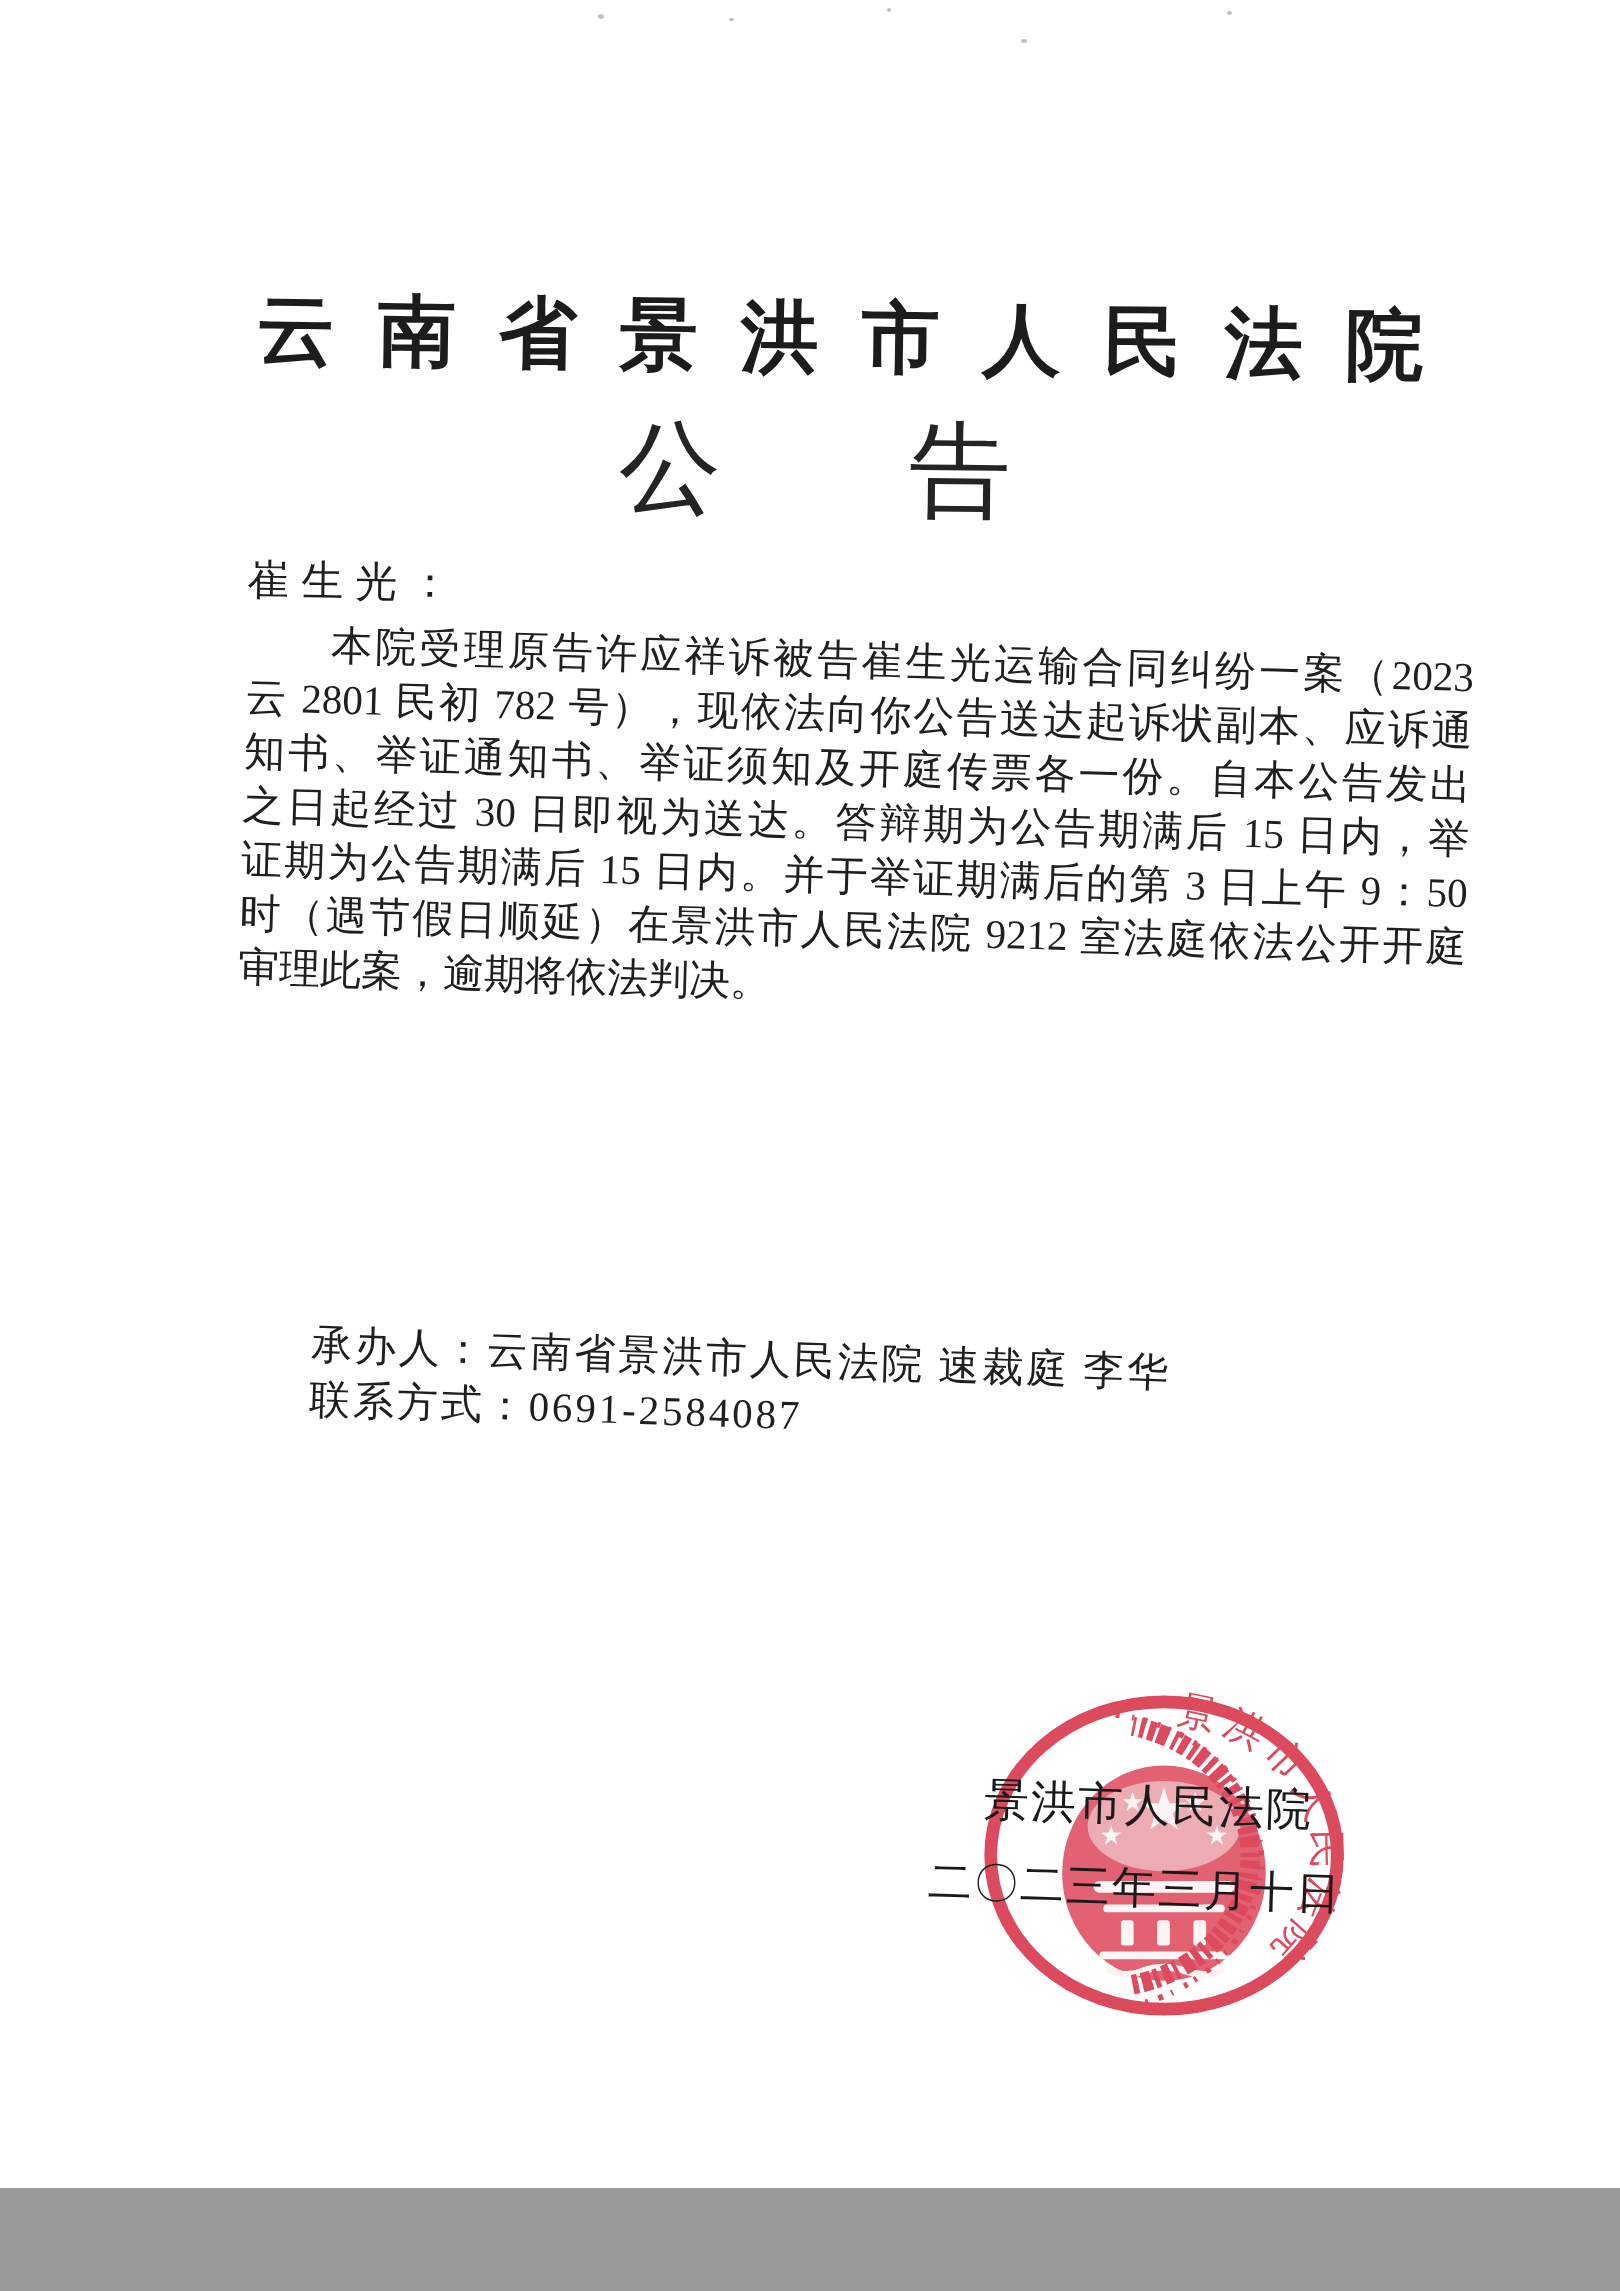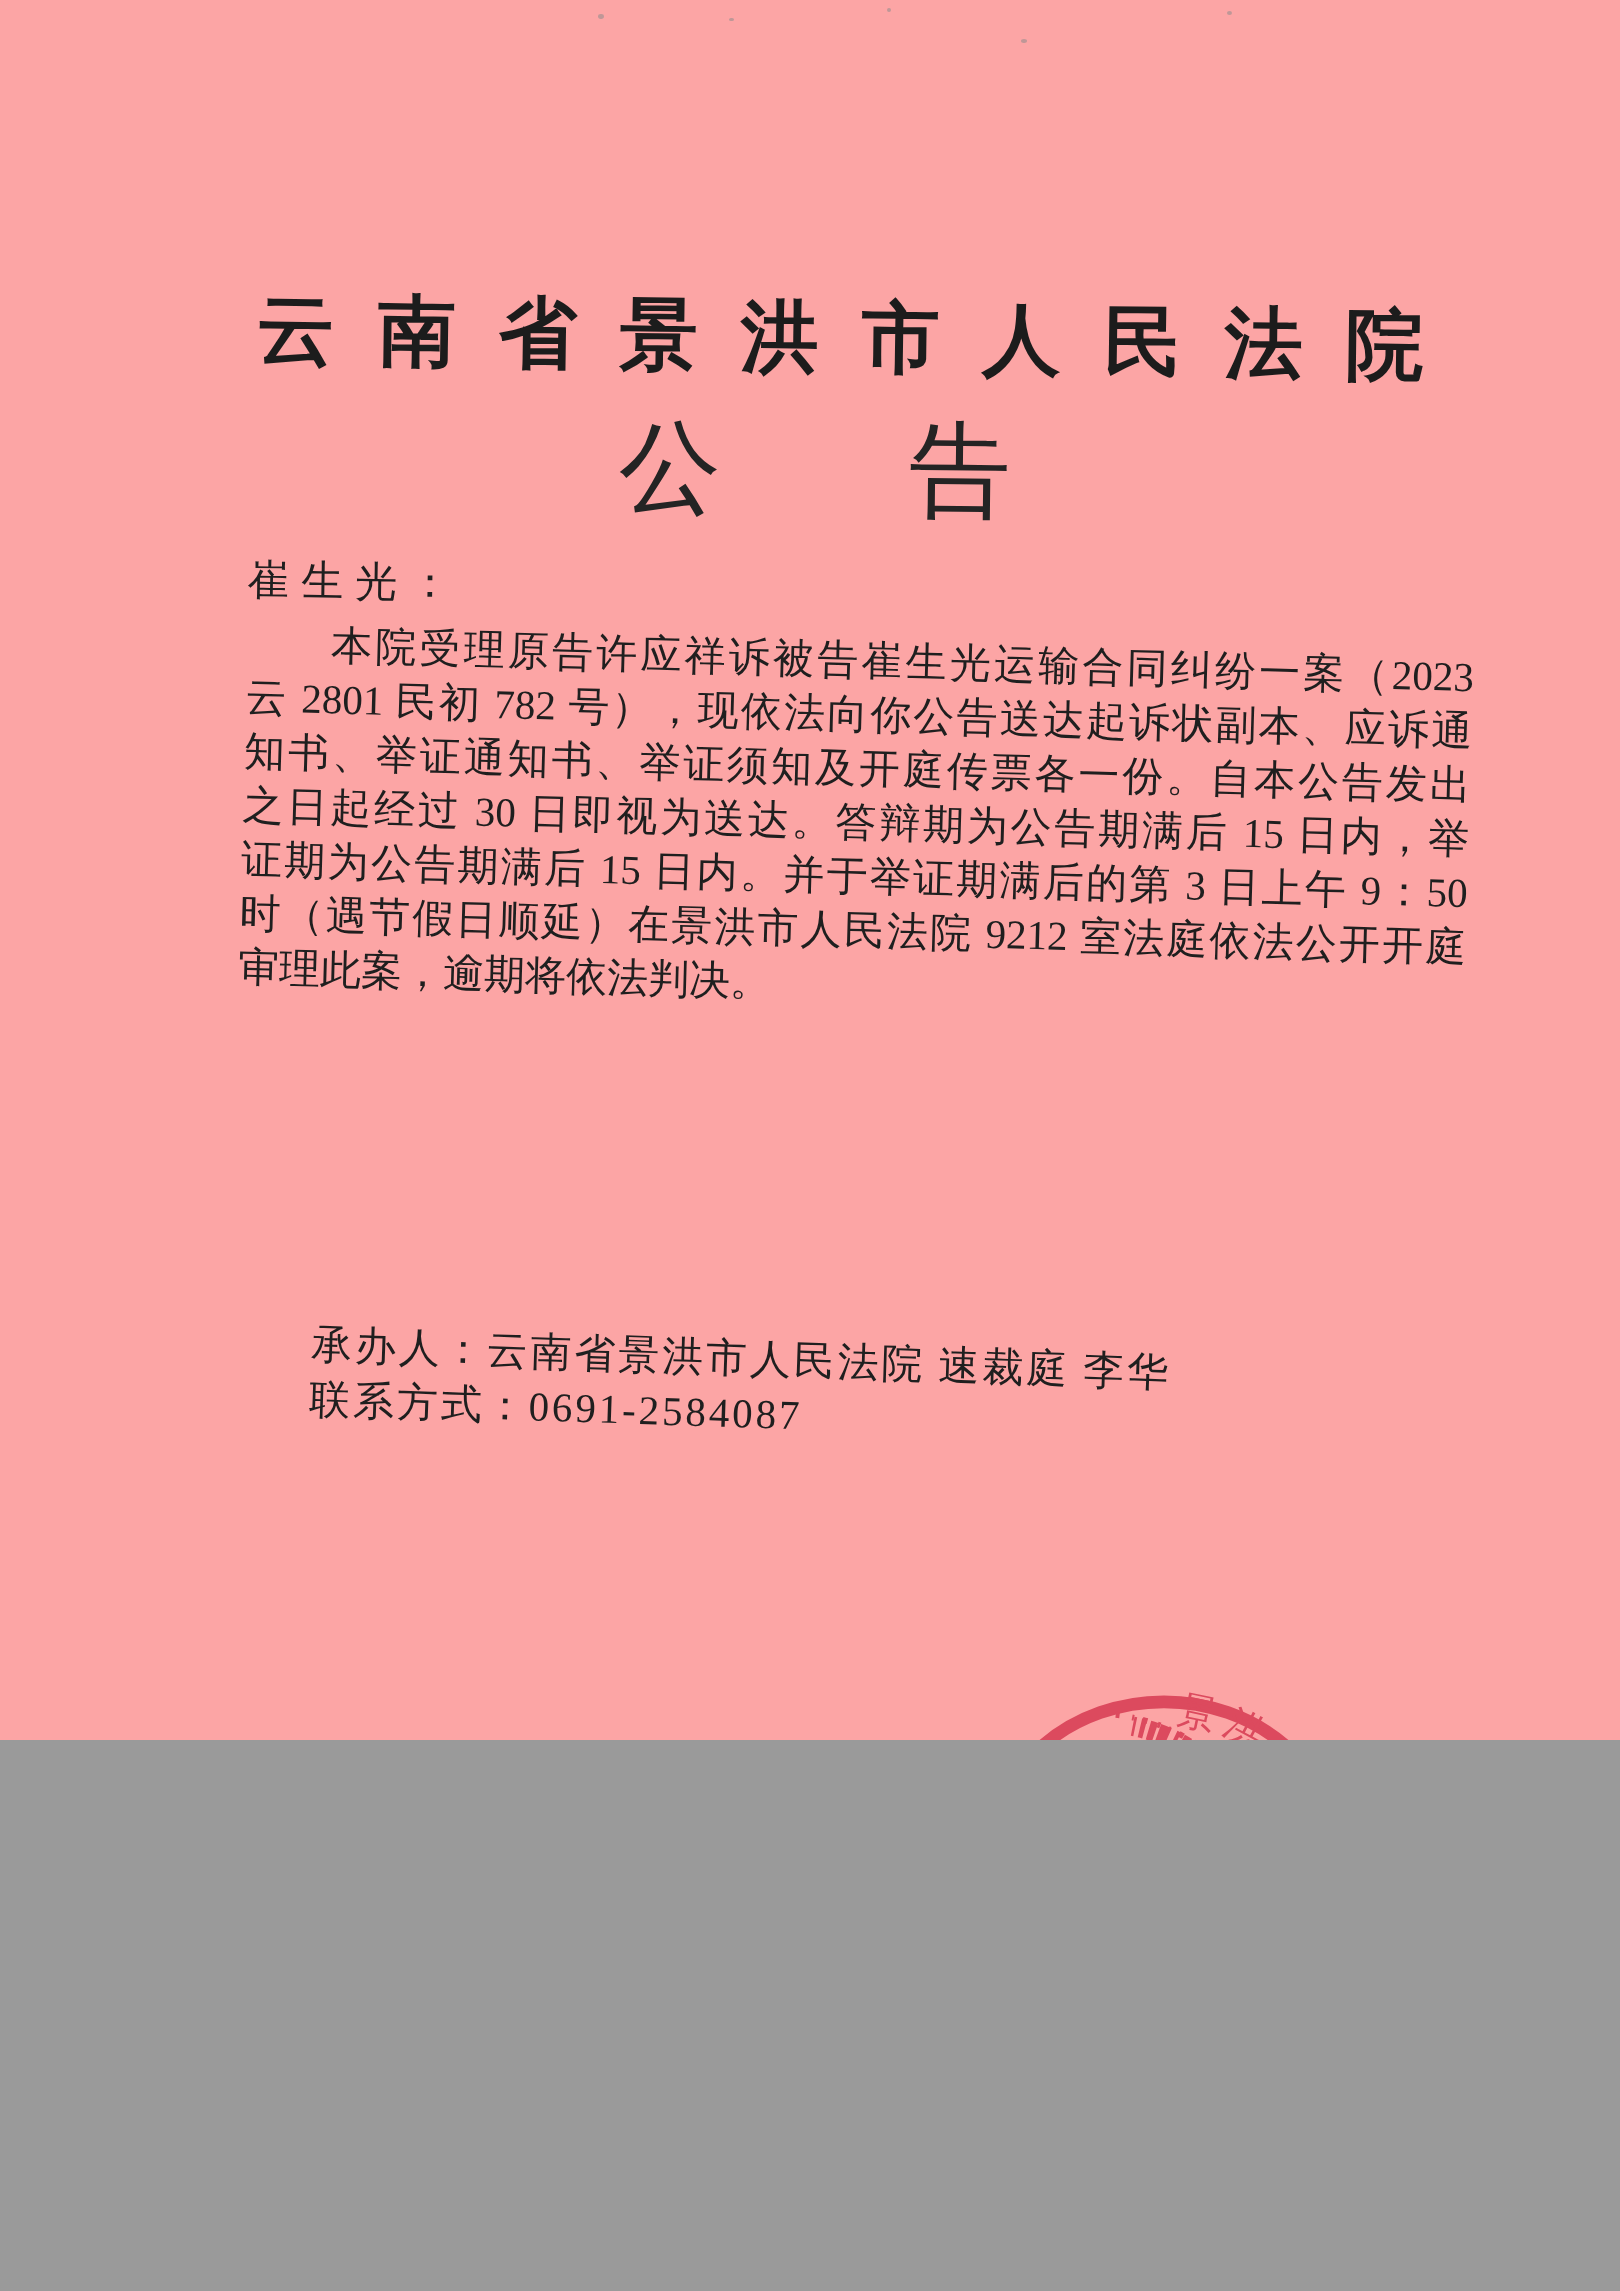--- a/index.html
+++ b/index.html
@@ -1,20 +1,20 @@
 <!DOCTYPE html>
 <html><head>
 <meta charset="utf-8">
 <style>
   html,body{margin:0;padding:0;background:#9a9a9a;}
   .page{
     position:relative;
-    width:1620px;height:1740px;
+    width:1620px;height:2188px;
     margin:0 auto;
-    background:#fca5a5;
+    background:#ffffff;
     overflow:hidden;
     font-family:"Liberation Serif", serif;
     color:#222;
   }
   
   .court-title{
     position:absolute;left:248px;top:278px;width:1229px;
     font-size:78px;font-weight:700;color:#1c1c1c;
     letter-spacing:43px;text-align:center;white-space:nowrap;
     transform:rotate(0.8deg);transform-origin:left top;

